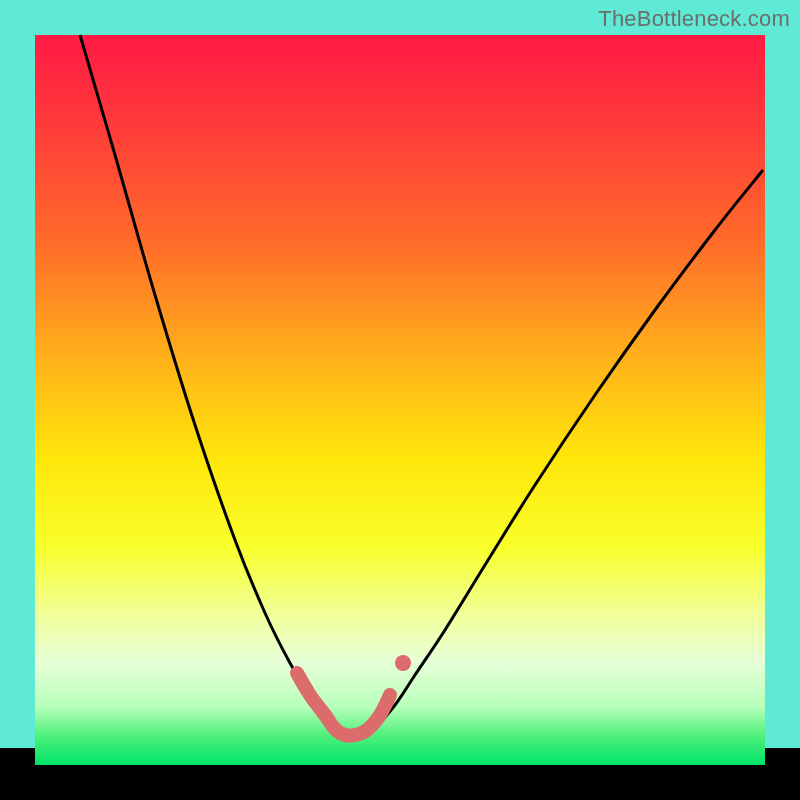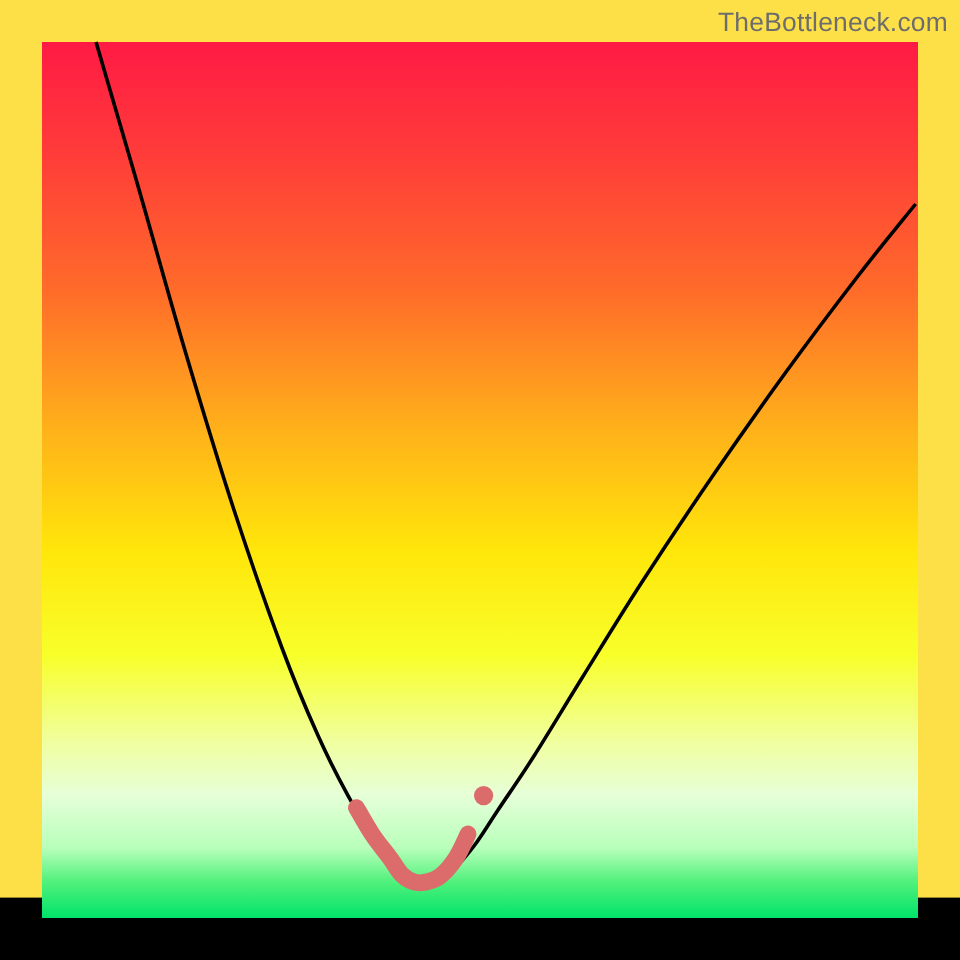--- a/index.html
+++ b/index.html
@@ -9,21 +9,21 @@
     height: 800px;
     background: #000;
     overflow: hidden;
   }
   .frame {
     position: absolute;
     left: 0;
     top: 0;
     width: 800px;
     height: 748px;
-    background: #fde047;
+    background: #5eead4;
     text-align: right;
   }
   .plot-area {
     position: absolute;
     left: 35px;
     top: 35px;
     width: 730px;
     height: 730px;
     background: linear-gradient(
       to bottom,

